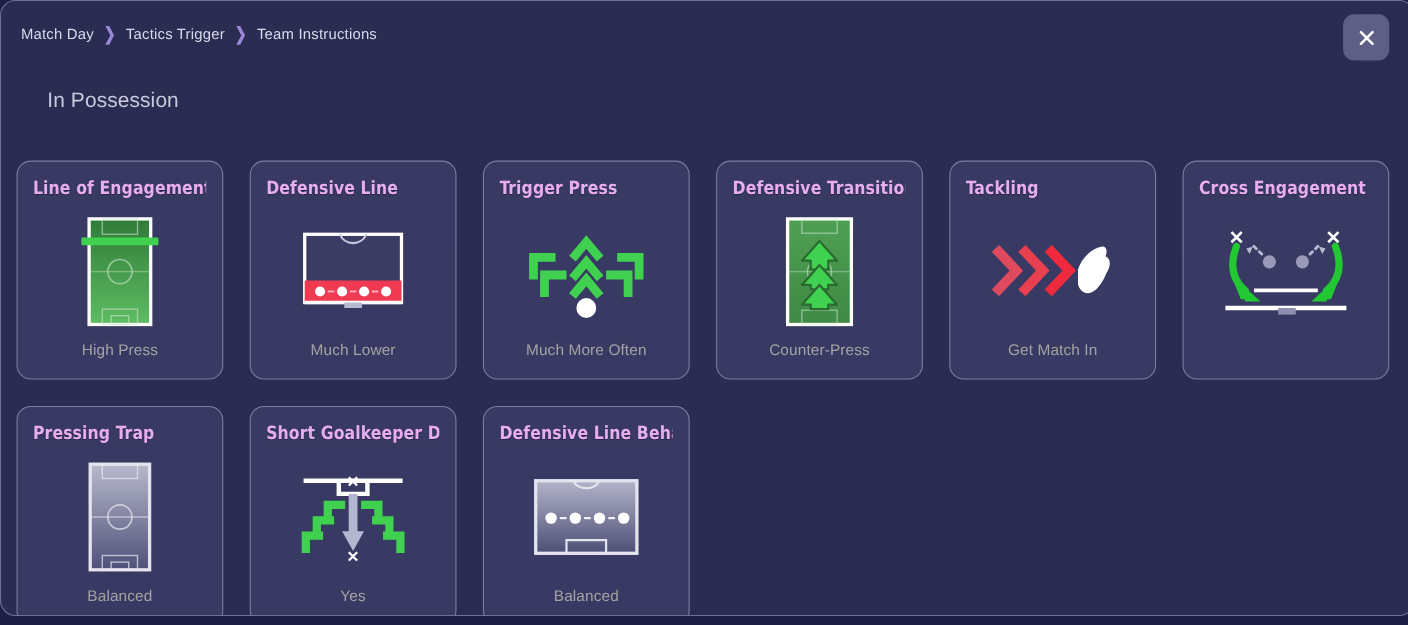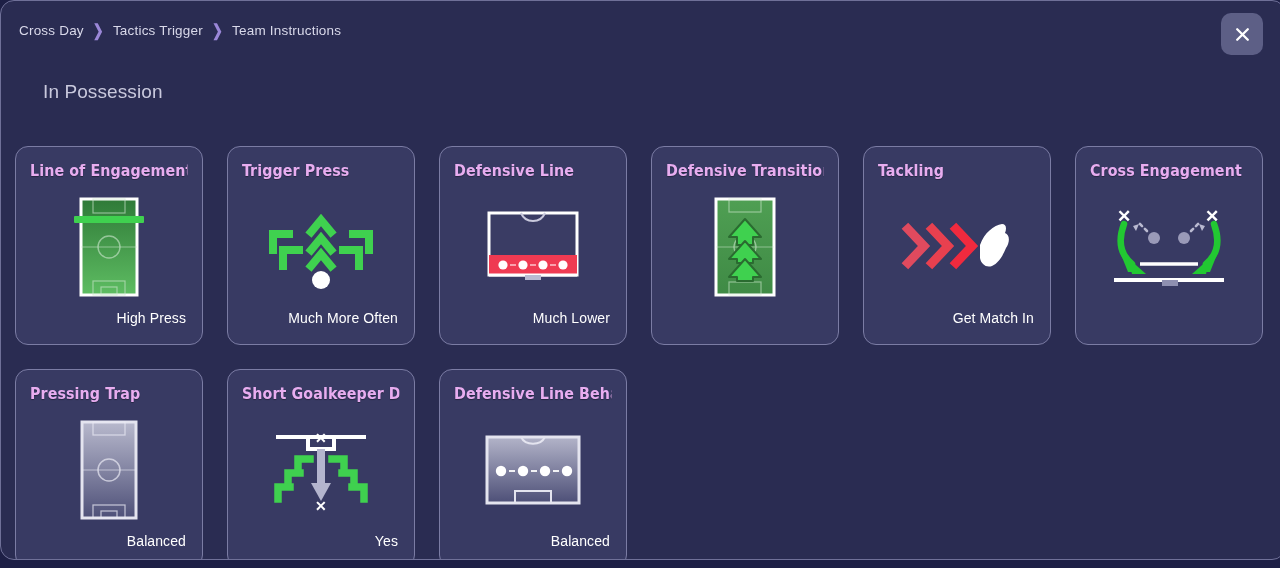--- a/index.html
+++ b/index.html
@@ -88,33 +88,33 @@
     text-shadow: 0 1px 1px rgba(0,0,0,.35);
     transform: scaleX(.96);
     transform-origin: left center;
   }
   .card-icon {
     position: absolute; left: 0; right: 0; top: 44px;
     height: 112px;
     display: flex; align-items: center; justify-content: center;
   }
   .card-value {
-    position: absolute; left: 0; right: 16px; bottom: 18px;
-    text-align: right;
-    font-size: 14px; color: #ffffff; letter-spacing: .1px;
+    position: absolute; left: 0; right: 0; bottom: 18px;
+    text-align: center;
+    font-size: 14px; color: #a3a3a3; letter-spacing: .1px;
   }
   svg { overflow: visible; }
 </style>
 </head>
 <body>
 
 <div id="panel">
 
   <div id="breadcrumb">
-    <span class="crumb">Cross Day</span>
+    <span class="crumb">Match Day</span>
     <span class="crumb-sep">❯</span>
     <span class="crumb">Tactics Trigger</span>
     <span class="crumb-sep">❯</span>
     <span class="crumb">Team Instructions</span>
   </div>
 
   <div id="close-btn">
     <svg width="17" height="17" viewBox="0 0 17 17">
       <path d="M3.2 3.2 L13.8 13.8 M13.8 3.2 L3.2 13.8" stroke="#ffffff" stroke-width="2.3" stroke-linecap="round"></path>
     </svg>
@@ -142,39 +142,20 @@
           <rect x="14" y="2" width="32" height="14" fill="none" stroke="#cfe8d0" stroke-width="1.2" opacity=".6"></rect>
           <rect x="14" y="84" width="32" height="14" fill="none" stroke="#cfe8d0" stroke-width="1.2" opacity=".6"></rect>
           <rect x="22" y="90" width="16" height="8" fill="none" stroke="#cfe8d0" stroke-width="1.2" opacity=".6"></rect>
           <rect x="-5" y="19" width="70" height="7" rx="1" fill="#3fd14f"></rect>
         </svg>
       </div>
       <div class="card-value">High Press</div>
     </div>
 
     <div class="card">
-      <div class="card-title">Trigger Press</div>
-      <div class="card-icon">
-        <svg width="108" height="86" viewBox="0 0 108 86">
-          <g fill="none" stroke="#3fd14f" stroke-width="8" stroke-linecap="square">
-            <polyline points="44,28 54,16 64,28"></polyline>
-            <polyline points="44,46 54,34 64,46"></polyline>
-            <polyline points="44,62 54,50 64,62"></polyline>
-            <polyline points="6,46 6,30 22,30"></polyline>
-            <polyline points="16,62 16,46 32,46"></polyline>
-            <polyline points="102,46 102,30 86,30"></polyline>
-            <polyline points="92,62 92,46 76,46"></polyline>
-          </g>
-          <circle cx="54" cy="76" r="9" fill="#ffffff"></circle>
-        </svg>
-      </div>
-      <div class="card-value">Much More Often</div>
-    </div>
-
-    <div class="card">
       <div class="card-title">Defensive Line</div>
       <div class="card-icon">
         <svg width="92" height="72" viewBox="0 0 92 72">
           <rect x="2" y="2" width="88" height="62" fill="#3a3c64" stroke="#ffffff" stroke-width="3"></rect>
           <path d="M34 2 A13 13 0 0 0 58 2" fill="none" stroke="#c9c9dd" stroke-width="2"></path>
           <rect x="2" y="44" width="88" height="20" fill="#ef3a52"></rect>
           <line x1="2" y1="64" x2="90" y2="64" stroke="#ffffff" stroke-width="3"></line>
           <g fill="#ffffff">
             <circle cx="16" cy="54" r="4.6"></circle>
               <circle cx="36" cy="54" r="4.6"></circle>
@@ -183,20 +164,39 @@
           </g>
           <g stroke="#ffd2d8" stroke-width="1.6" opacity=".85">
             <line x1="23" y1="54" x2="29" y2="54"></line>
               <line x1="43" y1="54" x2="49" y2="54"></line>
             <line x1="63" y1="54" x2="69" y2="54"></line>
           </g>
           <rect x="38" y="64" width="16" height="5" fill="#b9bad2"></rect>
         </svg>
       </div>
       <div class="card-value">Much Lower</div>
+    </div>
+
+    <div class="card">
+      <div class="card-title">Trigger Press</div>
+      <div class="card-icon">
+        <svg width="108" height="86" viewBox="0 0 108 86">
+          <g fill="none" stroke="#3fd14f" stroke-width="8" stroke-linecap="square">
+            <polyline points="44,28 54,16 64,28"></polyline>
+            <polyline points="44,46 54,34 64,46"></polyline>
+            <polyline points="44,62 54,50 64,62"></polyline>
+            <polyline points="6,46 6,30 22,30"></polyline>
+            <polyline points="16,62 16,46 32,46"></polyline>
+            <polyline points="102,46 102,30 86,30"></polyline>
+            <polyline points="92,62 92,46 76,46"></polyline>
+          </g>
+          <circle cx="54" cy="76" r="9" fill="#ffffff"></circle>
+        </svg>
+      </div>
+      <div class="card-value">Much More Often</div>
     </div>
 
     <div class="card">
       <div class="card-title">Defensive Transition</div>
       <div class="card-icon">
         <svg width="62" height="100" viewBox="0 0 62 100">
           <defs>
               <linearGradient id="g4" x1="0" y1="0" x2="0" y2="1">
             <stop offset="0" stop-color="#4f9f53"></stop>
                 <stop offset="1" stop-color="#3f8a45"></stop>
@@ -207,20 +207,21 @@
           <circle cx="31" cy="50" r="11" fill="none" stroke="#d5ecd6" stroke-width="1.3" opacity=".55"></circle>
           <rect x="15" y="2" width="32" height="13" fill="none" stroke="#d5ecd6" stroke-width="1.2" opacity=".55"></rect>
           <rect x="15" y="85" width="32" height="13" fill="none" stroke="#d5ecd6" stroke-width="1.2" opacity=".55"></rect>
           <g fill="#3fd14f" stroke="#2a6b30" stroke-width="2" stroke-linejoin="round">
             <path d="M31 22 L47 40 L39 40 L39 48 L23 48 L23 40 L15 40 Z"></path>
             <path d="M31 44 L47 62 L39 62 L39 66 L23 66 L23 62 L15 62 Z"></path>
             <path d="M31 62 L47 80 L39 80 L39 84 L23 84 L23 80 L15 80 Z"></path>
           </g>
         </svg>
       </div>
+      <div class="card-value">Counter-Press</div>
     </div>
 
     <div class="card">
       <div class="card-title">Tackling</div>
       <div class="card-icon">
         <svg width="110" height="64" viewBox="0 0 110 64">
           <g fill="none" stroke-width="9" stroke-linecap="square">
             <polyline points="6,14 22,31 6,48" stroke="#e04a5e"></polyline>
             <polyline points="30,14 46,31 30,48" stroke="#e8404f"></polyline>
             <polyline points="54,14 70,31 54,48" stroke="#f02a3e"></polyline>

